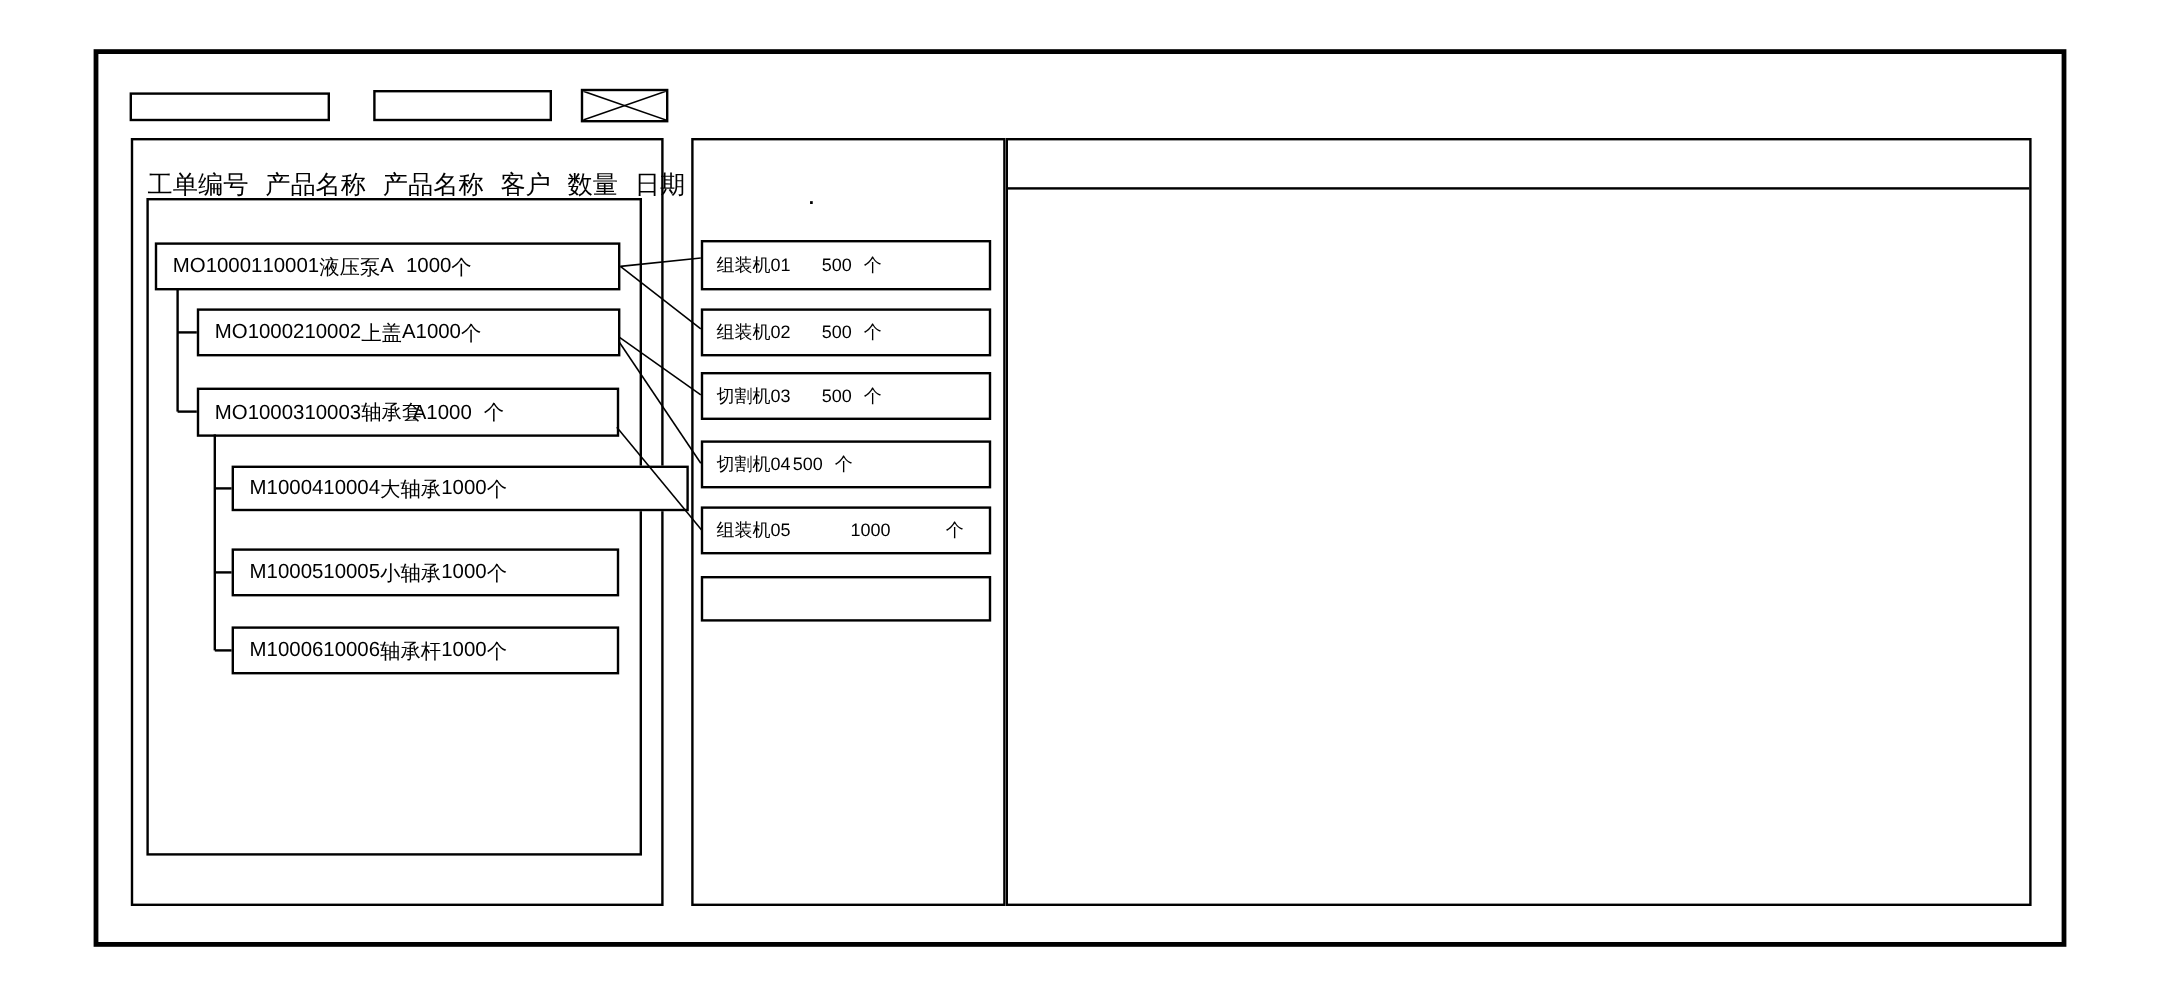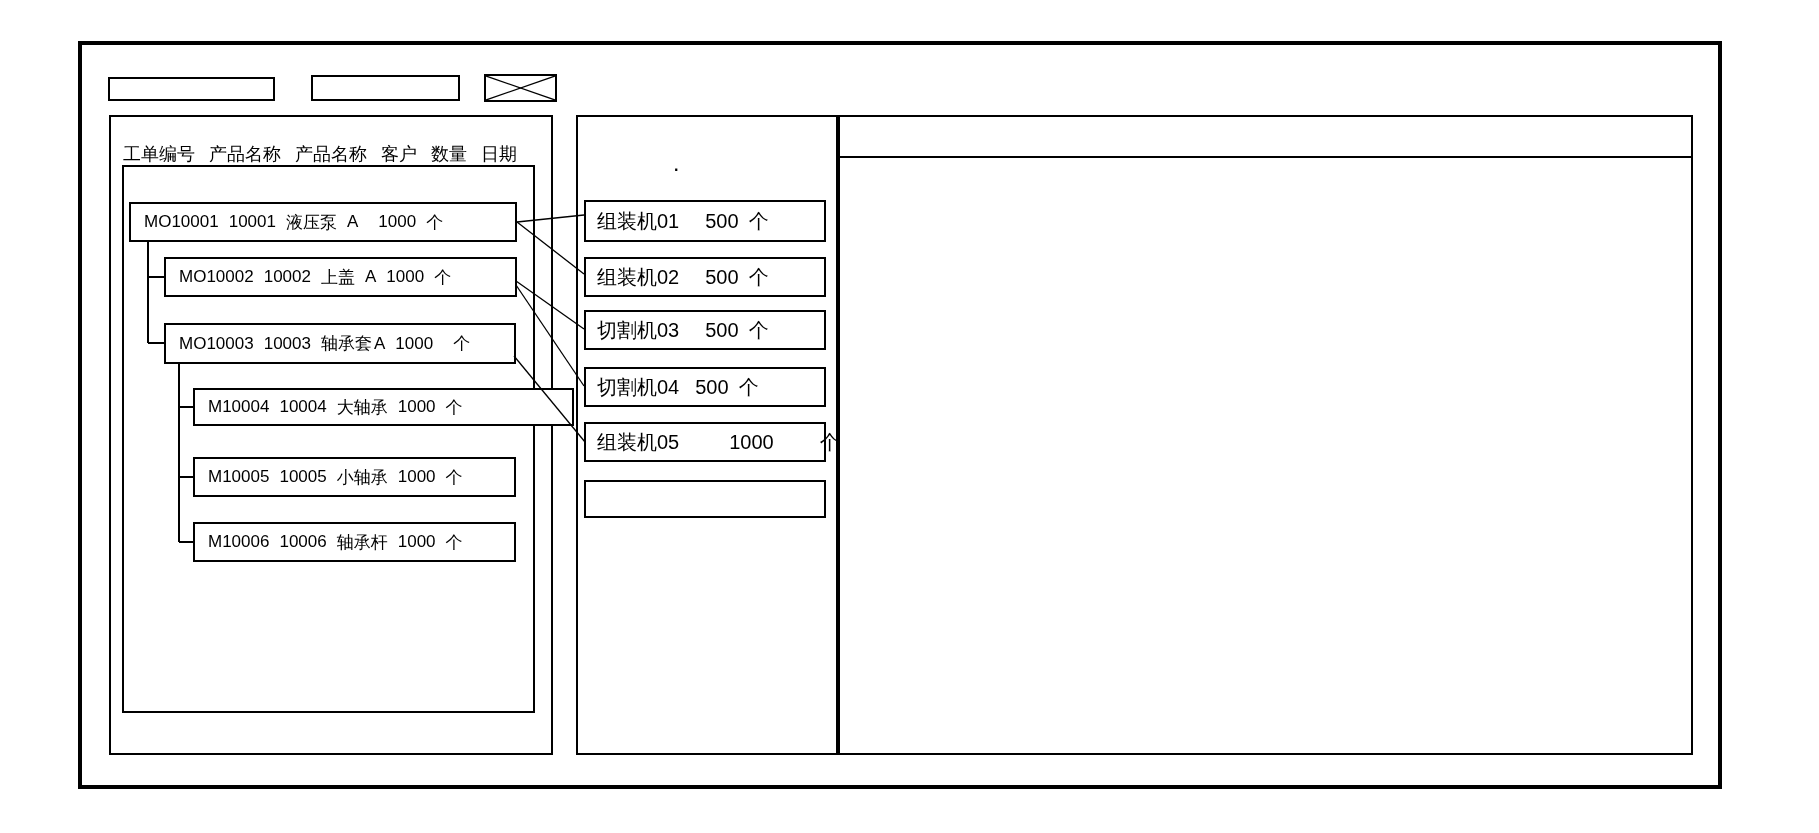--- a/index.html
+++ b/index.html
@@ -12,31 +12,31 @@
     border:4px solid #000;box-sizing:border-box;background:#fff;
   }
   .rect{
     position:absolute;border:2px solid #000;box-sizing:border-box;background:#fff;
   }
   .panel{
     position:absolute;border:2px solid #000;box-sizing:border-box;background:#fff;
   }
   .hdr{
     position:absolute;left:12px;top:25px;height:24px;display:flex;align-items:center;
-    gap:14px;font-size:18px;white-space:nowrap;
+    gap:14px;font-size:21px;white-space:nowrap;
   }
   .node{
     position:absolute;border:2px solid #000;box-sizing:border-box;background:#fff;
     display:flex;align-items:center;padding-left:13px;font-size:17px;white-space:nowrap;
-    gap:10px;
+    gap:0;
   }
   .node .wide-gap{margin-left:10px;}
   .machine{
     position:absolute;border:2px solid #000;box-sizing:border-box;background:#fff;
-    display:flex;align-items:center;padding-left:11px;font-size:20px;white-space:nowrap;
+    display:flex;align-items:center;padding-left:11px;font-size:15px;white-space:nowrap;
   }
   .machine .m-name{margin-right:26px;}
   .machine .m-qty{margin-right:10px;}
   .dot{position:absolute;left:96px;top:40px;font-size:16px;font-weight:bold;}
   .divider{position:absolute;left:0;right:0;top:39px;border-top:2px solid #000;}
   .overlay{position:absolute;left:0;top:0;pointer-events:none;}
   .xbox svg{display:block;}
 </style>
 </head>
 <body>
@@ -130,21 +130,21 @@
         <span class="m-name">组装机02</span>
         <span class="m-qty">500</span>
         <span>个</span>
       </div>
       <div class="machine" style="left:6px;top:193px;width:242px;height:40px;">
         <span class="m-name">切割机03</span>
         <span class="m-qty">500</span>
         <span>个</span>
       </div>
       <div class="machine" style="left:6px;top:250px;width:242px;height:40px;">
-        <span class="m-name" style="margin-right:16px;">切割机04</span>
+        <span class="m-name" style="margin-right:2px;">切割机04</span>
         <span class="m-qty">500</span>
         <span>个</span>
       </div>
       <div class="machine" style="left:6px;top:305px;width:242px;height:40px;gap:36px;">
         <span class="m-name" style="margin-right:14px;">组装机05</span>
         <span class="m-qty">1000</span>
         <span>个</span>
       </div>
       <div class="machine" style="left:6px;top:363px;width:242px;height:38px;">
         <span class="m-name"></span>

